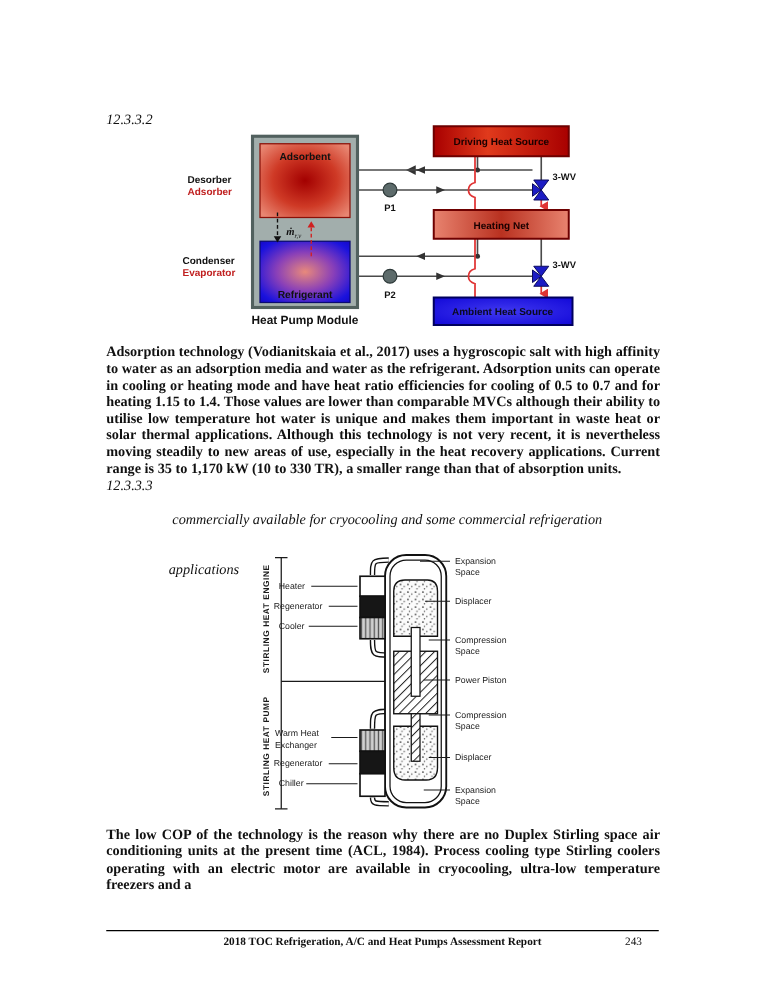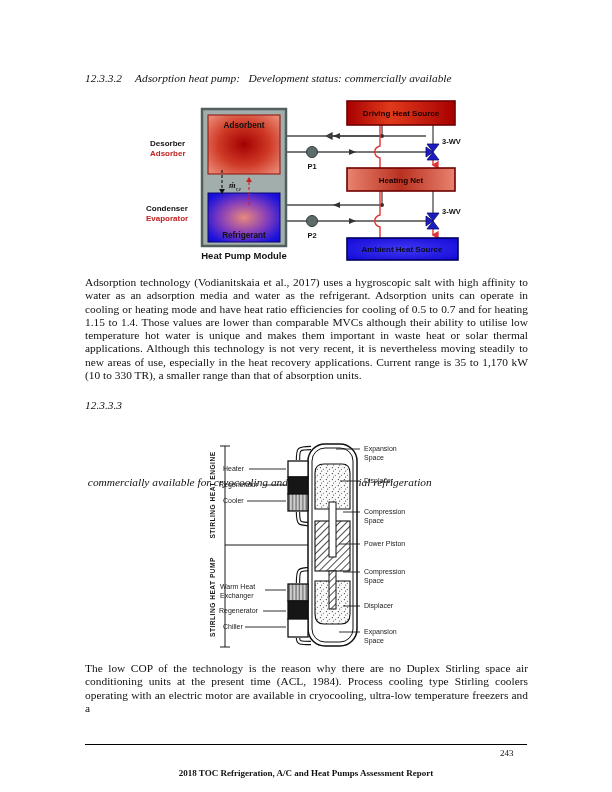--- a/index.html
+++ b/index.html
@@ -3,36 +3,35 @@
 <meta charset="utf-8">
 <style>
   html,body{margin:0;padding:0;background:#ffffff;}
   .page{
     position:relative;width:612px;height:792px;background:#ffffff;overflow:hidden;
     font-family:"Liberation Serif", serif;color:#111;
   }
   .heading{position:absolute;left:85px;width:452px;font-style:italic;font-size:11.4px;line-height:13.4px;display:flex;}
   .h-num{display:inline-block;width:50px;flex:0 0 50px;white-space:pre;}
   .h-text{white-space:pre-wrap;}
-  .para{position:absolute;left:85px;width:443px;font-size:11.4px;line-height:13.3px;text-align:justify;}
+  .para{position:absolute;left:85px;width:443px;font-size:11.4px;line-height:13.3px;text-align:justify;font-weight:bold;}
   .fig{position:absolute;}
   .footer-rule{position:absolute;left:85px;width:442px;top:744px;border-top:1.2px solid #000;}
-  .footer-row{position:absolute;left:85px;width:442px;top:748px;font-size:9px;font-weight:bold;text-align:center;margin-top:20px;}
+  .footer-row{position:absolute;left:85px;width:442px;top:748px;font-size:9px;font-weight:bold;text-align:center;}
   .footer-page{position:absolute;left:500px;top:748px;font-size:9px;font-weight:normal;}
   svg text{font-family:"Liberation Sans", sans-serif;}
   .serif-it{font-family:"Liberation Serif", serif;font-style:italic;}
 </style>
 </head>
 <body>
 
 <div class="page">
 
-  <div class="heading" style="top:72px;">
+  <div class="heading" style="top:90px;">
     <span class="h-num">12.3.3.2</span>
-    <span class="h-text">Adsorption heat pump:   Development status: commercially available</span>
   </div>
 
   <svg class="fig" style="left:130px;top:97px;" width="340" height="172" viewBox="0 0 340 172">
     <defs>
       <radialGradient id="adsGrad" cx="50%" cy="50%" r="65%">
         <stop offset="0%" stop-color="#a30000"></stop>
         <stop offset="55%" stop-color="#cf3a26"></stop>
         <stop offset="100%" stop-color="#e88672"></stop>
       </radialGradient>
       <radialGradient id="refGrad" cx="50%" cy="50%" r="70%">
@@ -132,24 +131,25 @@
     <g>
       <path d="M297,116 L309,116 L303,124 Z" fill="#1c1cc4" stroke="#0a0a60" stroke-width="0.8"></path>
       <path d="M297,132 L309,132 L303,124 Z" fill="#1c1cc4" stroke="#0a0a60" stroke-width="0.8"></path>
       <path d="M296,119 L303,124 L296,129 Z" fill="#1c1cc4" stroke="#0a0a60" stroke-width="0.8"></path>
     </g>
     <text x="312" y="117" font-size="7.5" font-weight="bold" fill="#111">3-WV</text>
   </svg>
 
   <div class="para" style="top:276px;">Adsorption technology (Vodianitskaia et al., 2017) uses a hygroscopic salt with high affinity to water as an adsorption media and water as the refrigerant. Adsorption units can operate in cooling or heating mode and have heat ratio efficiencies for cooling of 0.5 to 0.7 and for heating 1.15 to 1.4. Those values are lower than comparable MVCs although their ability to utilise low temperature hot water is unique and makes them important in waste heat or solar thermal applications. Although this technology is not very recent, it is nevertheless moving steadily to new areas of use, especially in the heat recovery applications. Current range is 35 to 1,170 kW (10 to 330 TR), a smaller range than that of absorption units.</div>
 
-  <div class="heading" style="top:399px;flex-direction:column;">
+  <div class="heading" style="top:383px;">
     <span class="h-num">12.3.3.3</span>
     <span class="h-text">
       <div> commercially available for cryocooling and some commercial refrigeration</div>
+      <div>applications</div>
     </span>
   </div>
 
   <svg class="fig" style="left:193px;top:442px;" width="245" height="220" viewBox="0 0 245 220">
     <defs>
       <pattern id="hatch45" width="5" height="5" patternUnits="userSpaceOnUse" patternTransform="rotate(45)">
         <rect width="5" height="5" fill="#ffffff"></rect>
         <line x1="0" y1="0" x2="0" y2="5" stroke="#222" stroke-width="1.6"></line>
       </pattern>
       <pattern id="vhatch" width="3.4" height="4" patternUnits="userSpaceOnUse">

